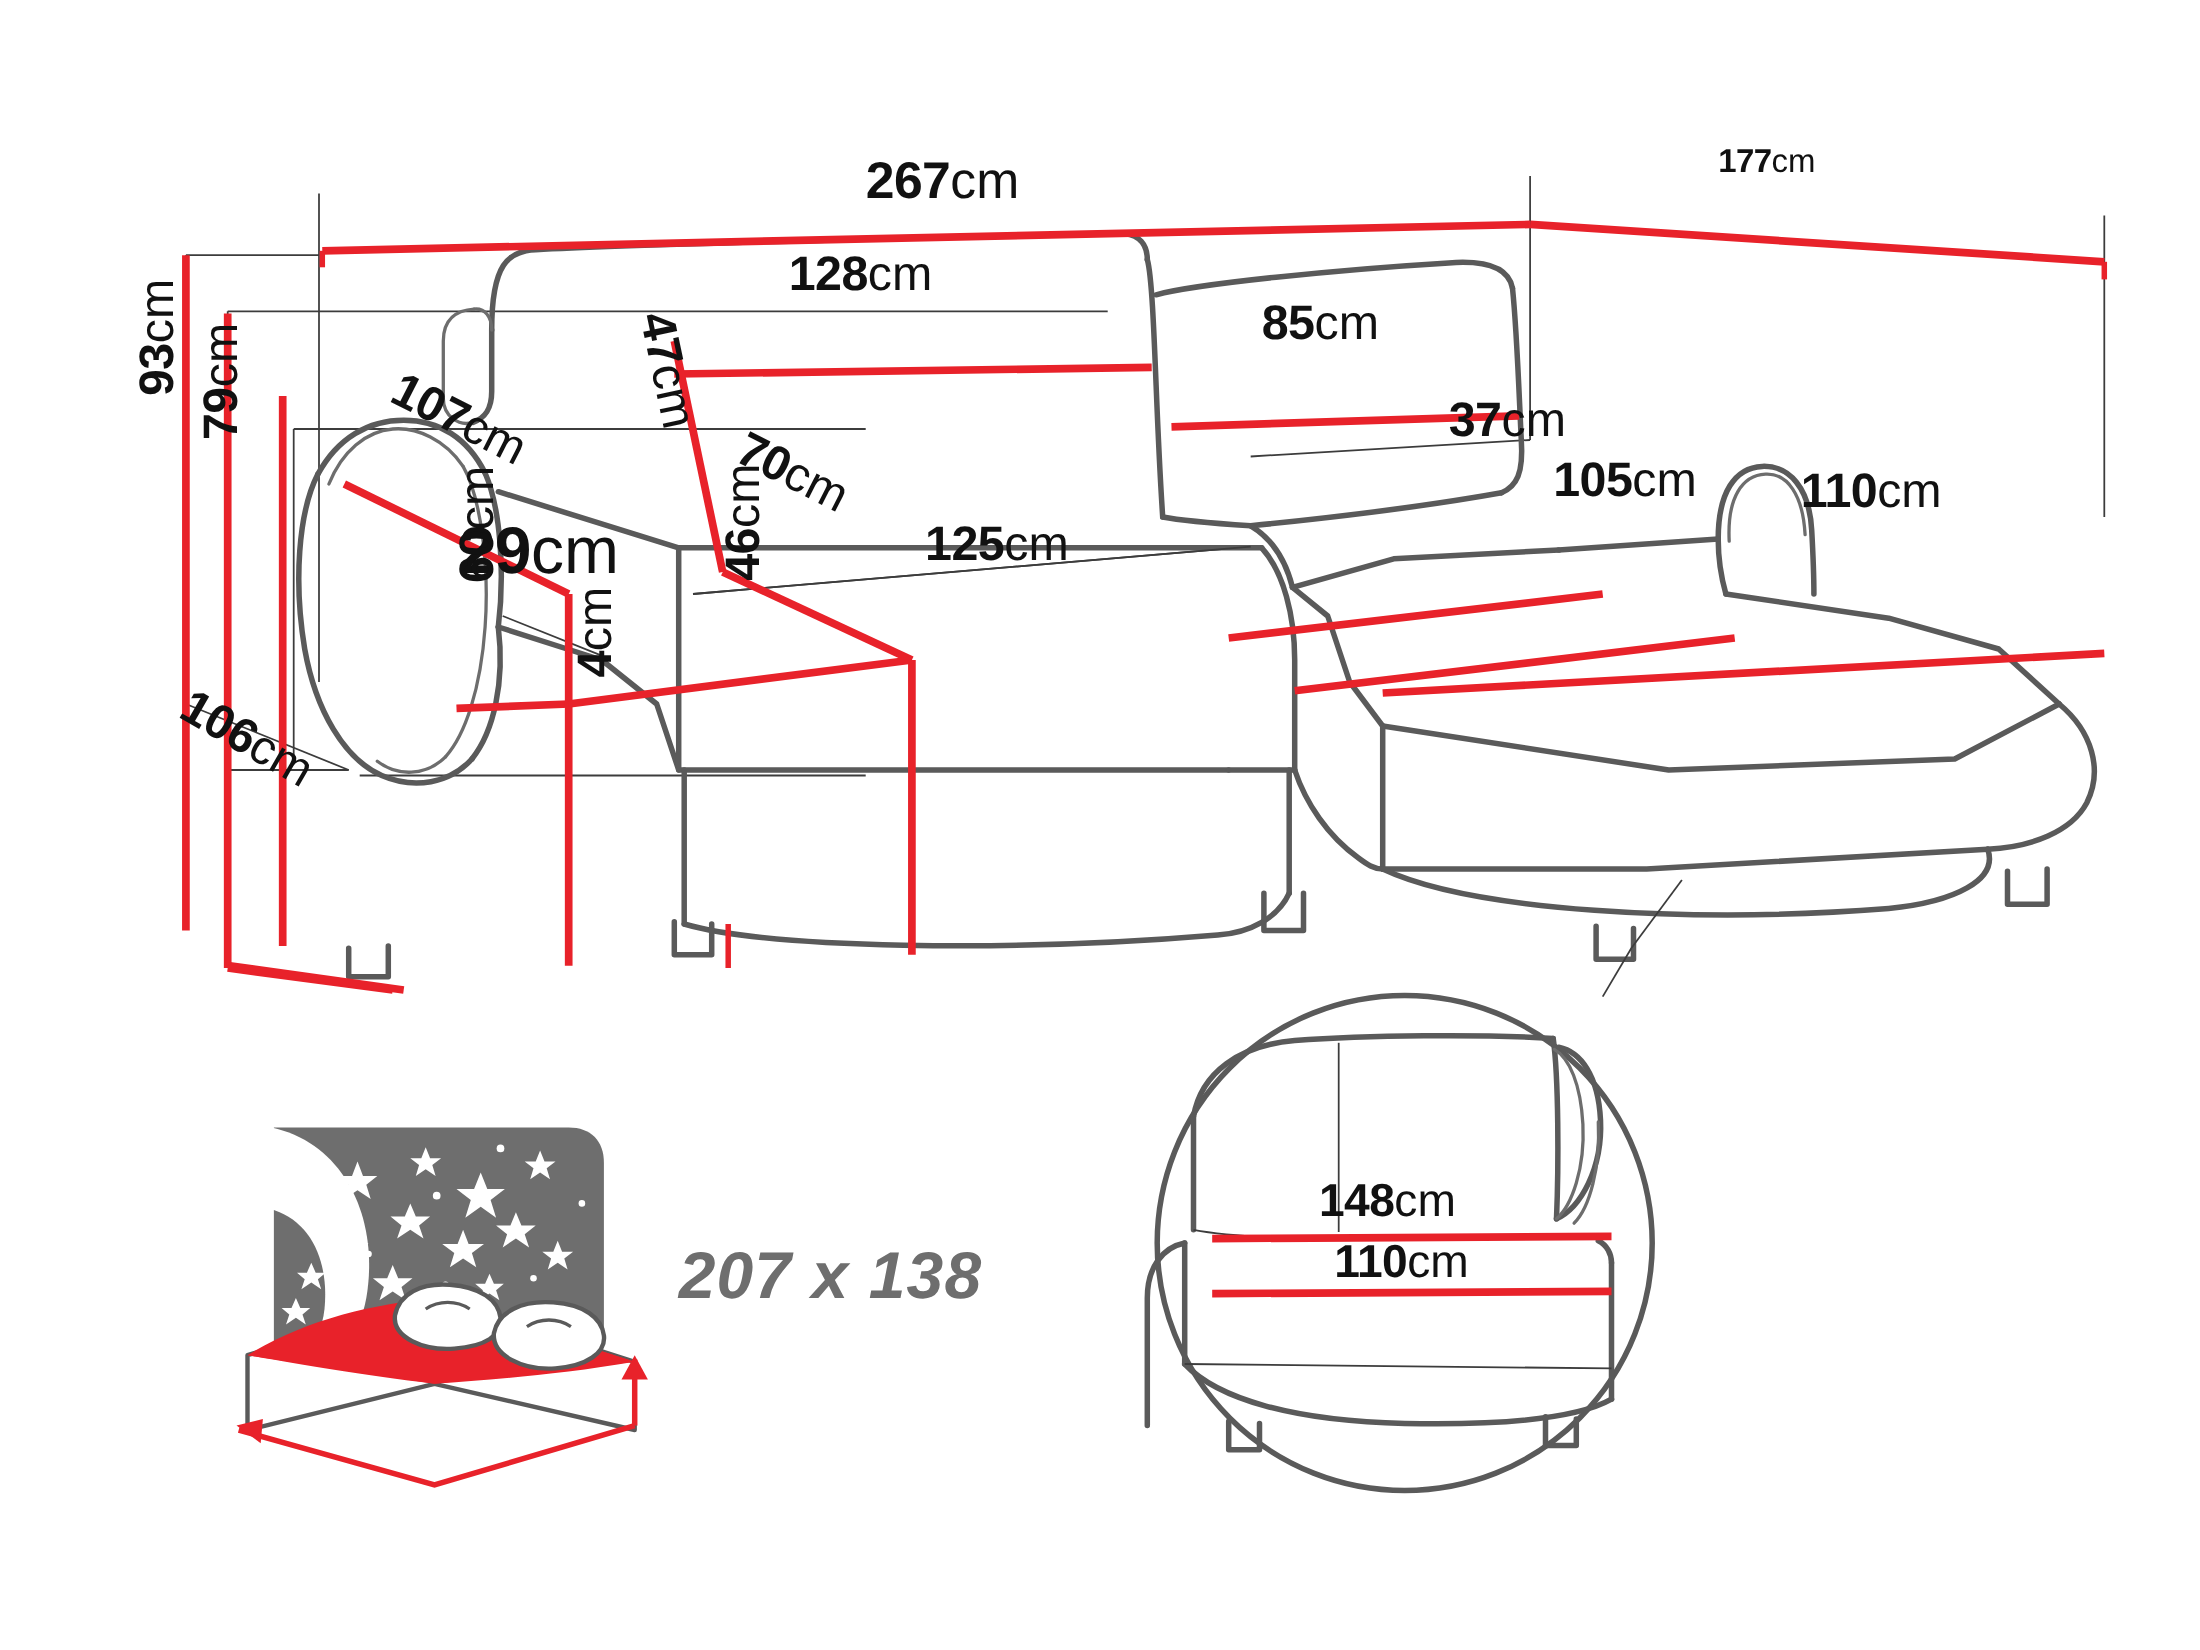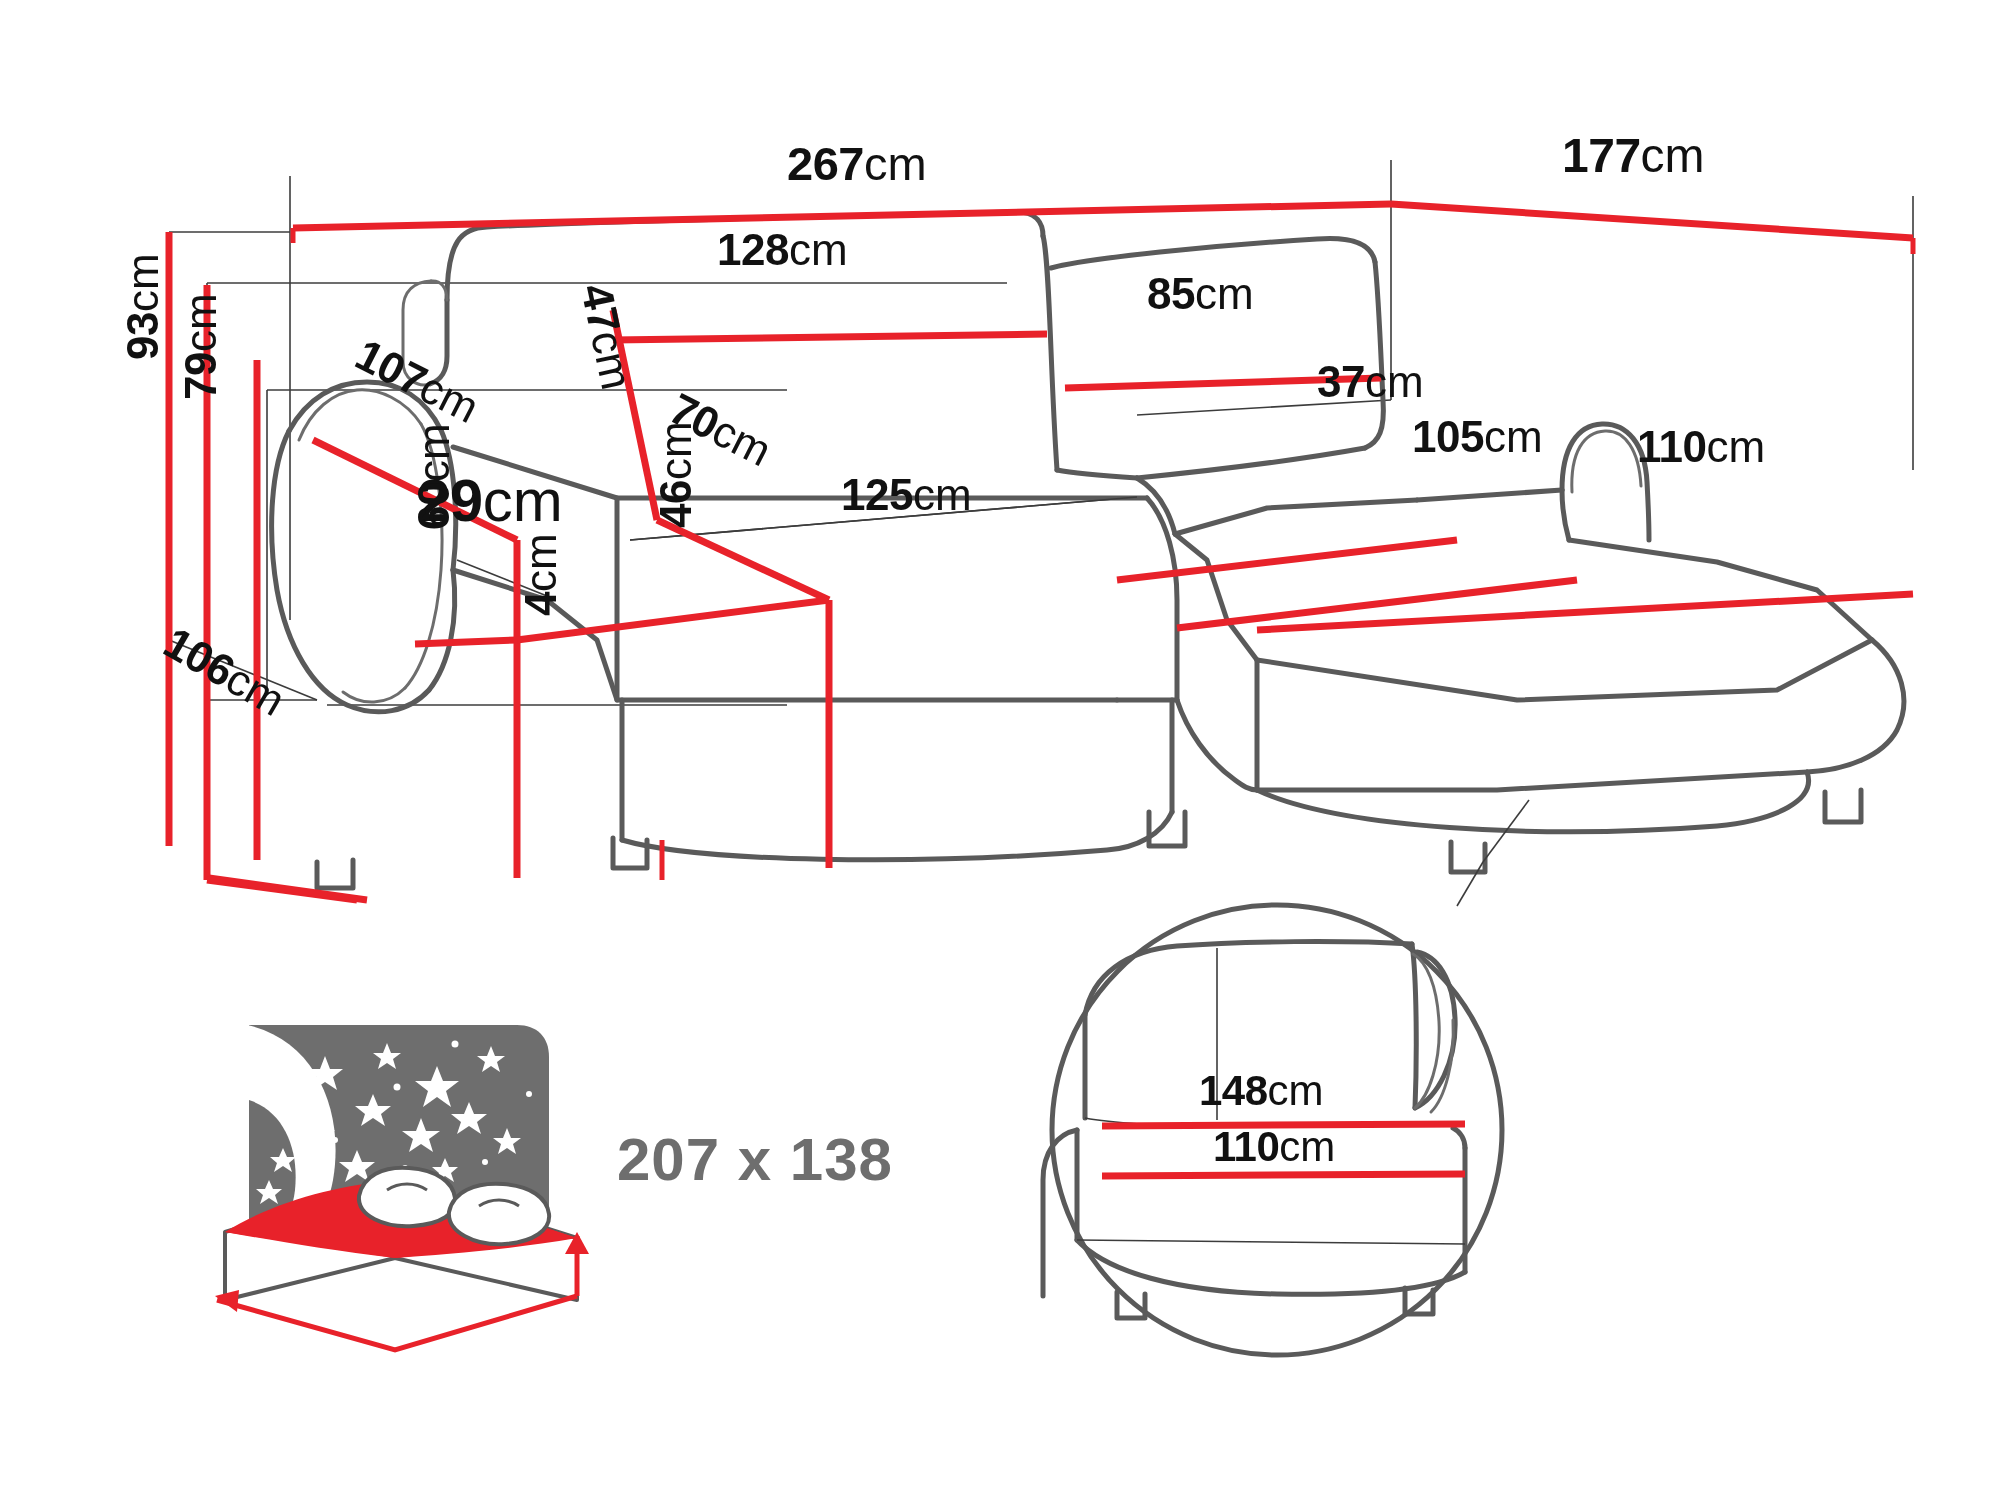--- a/index.html
+++ b/index.html
@@ -242,21 +242,21 @@
       <path class="dimthin" d="M 560,1296 L 560,1236"></path>
       <polygon fill="#e8222a" points="198,1296 222,1290 220,1312"></polygon>
       <polygon fill="#e8222a" points="560,1232 548,1254 572,1254"></polygon>
     </g>
   </svg>
 
   <div class="dimtext" style="left:770px; top:140px; font-size:47px;">
     <span>267</span><span class="u">cm</span>
   </div>
 
-  <div class="dimtext" style="left:1545px; top:132px; font-size:48px;">
+  <div class="dimtext" style="left:1545px; top:132px; font-size:30px;">
     <span>177</span><span class="u">cm</span>
   </div>
 
   <div class="dimtext" style="left:700px; top:228px; font-size:44px;">
     <span>128</span><span class="u">cm</span>
   </div>
 
   <div class="dimtext" style="left:1130px; top:272px; font-size:44px;">
     <span>85</span><span class="u">cm</span>
   </div>
@@ -318,15 +318,15 @@
   </div>
 
   <div class="dimtext" style="left:1182px; top:1070px; font-size:42px;">
     <span>148</span><span class="u">cm</span>
   </div>
 
   <div class="dimtext" style="left:1196px; top:1126px; font-size:42px;">
     <span>110</span><span class="u">cm</span>
   </div>
 
-  <div class="bedsize" style="left:600px; top:1125px; font-size:60px;">207 x 138</div>
+  <div class="bedsize" style="left:600px; top:1125px; font-size:60px;font-style:italic;">207 x 138</div>
 
 </div>
 
 </body></html>

